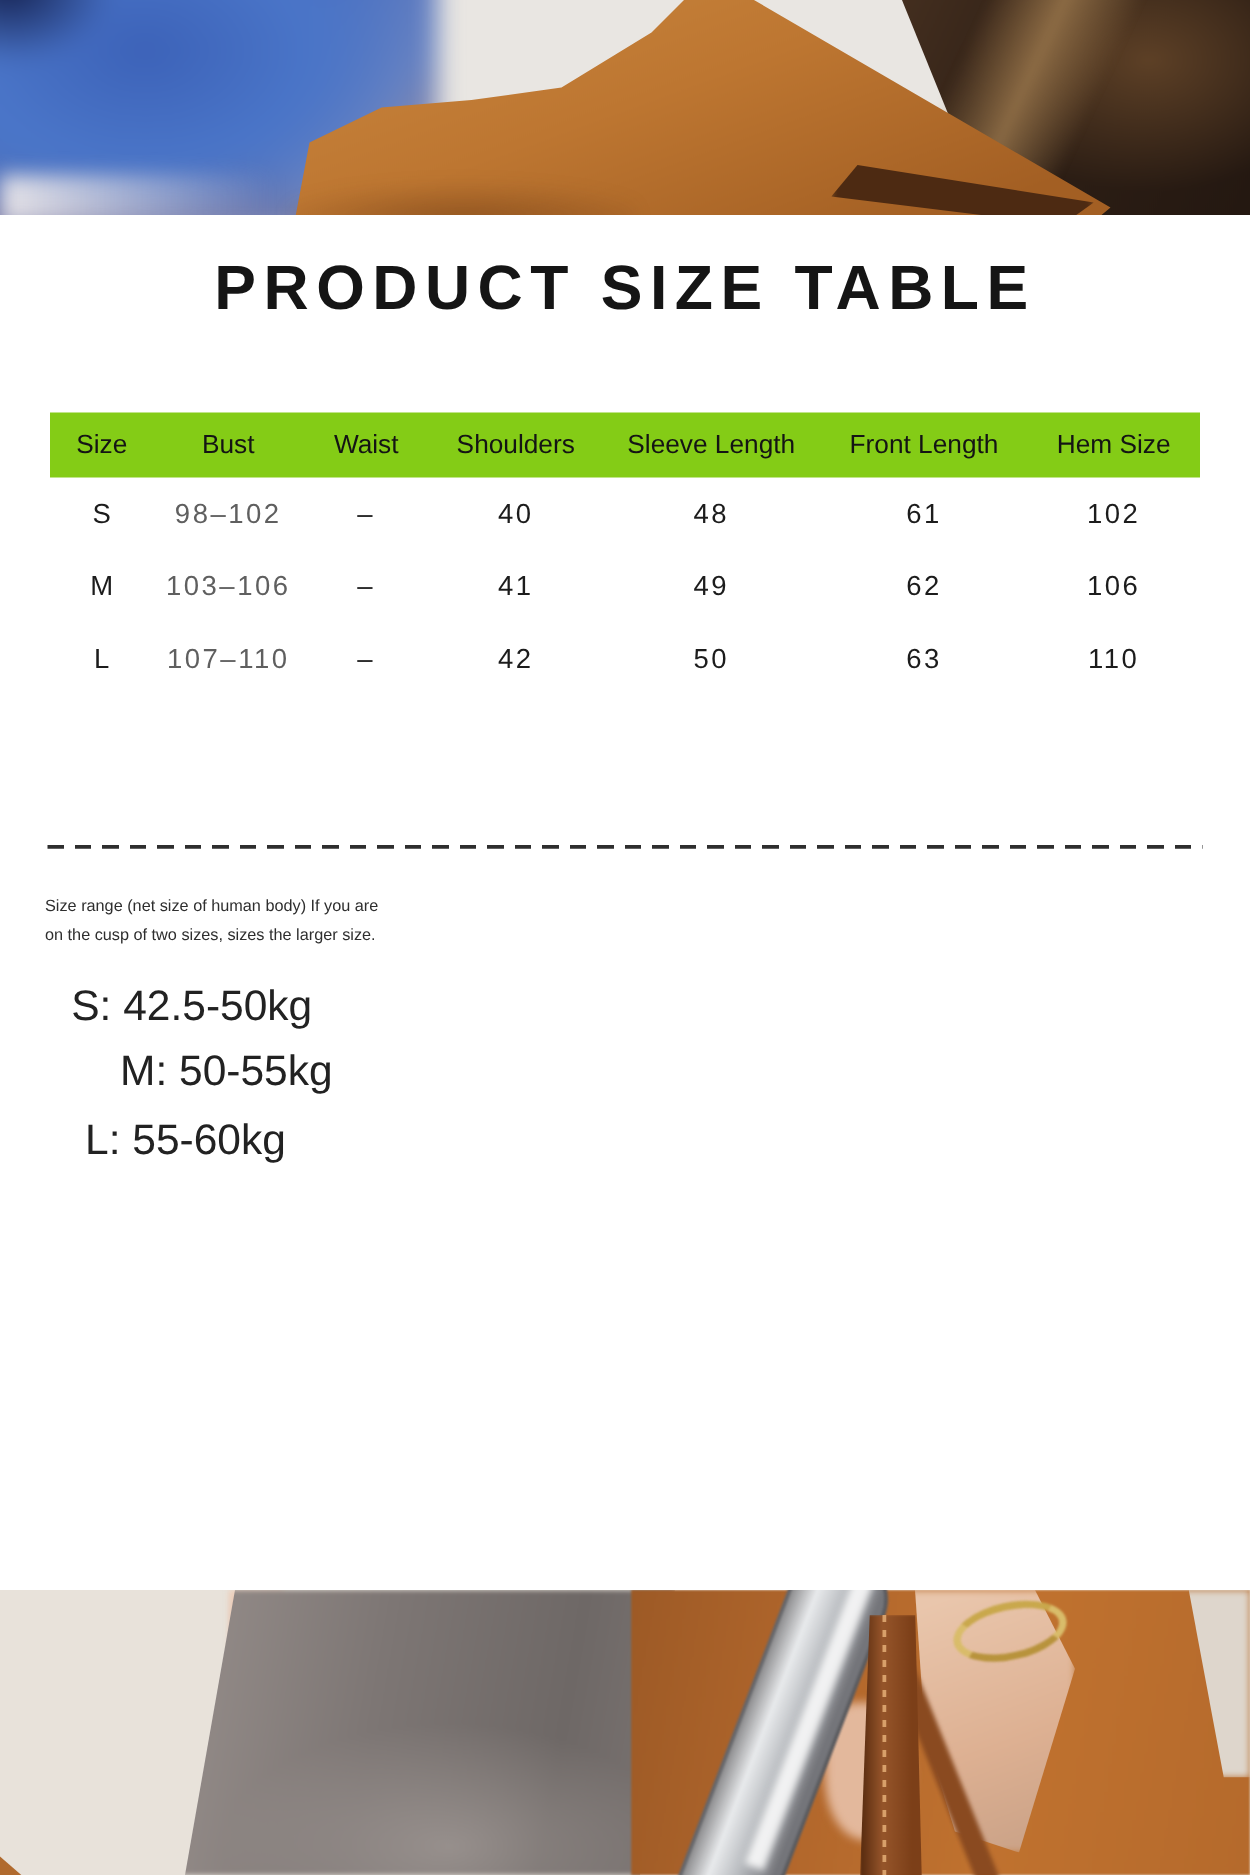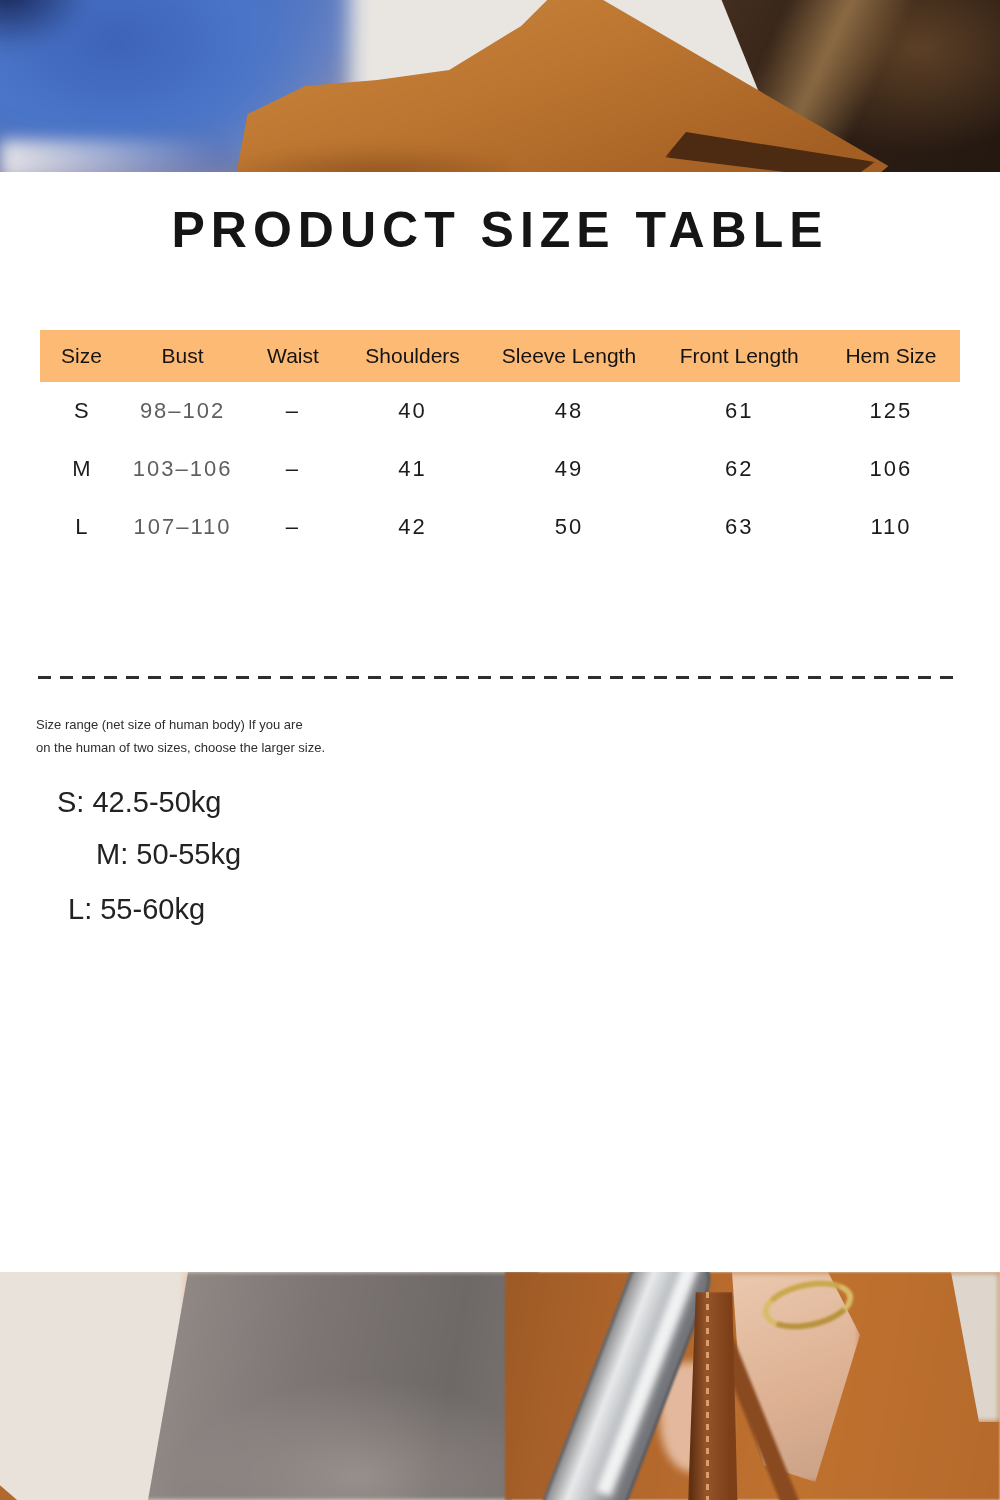--- a/index.html
+++ b/index.html
@@ -167,21 +167,21 @@
   .title {
     position: absolute; left: 0; top: 201px; width: 1000px;
     text-align: center;
     font-size: 50px; font-weight: 700; letter-spacing: 6px;
     color: #151515;
   }
 
   .size-table { position: absolute; left: 40px; top: 330px; width: 920px; }
   .tgrid { display: grid; grid-template-columns: 9% 13% 11% 15% 19% 18% 15%; align-items: center; }
   .thead {
-    height: 52px; background: #fdba74;
+    height: 52px; background: #84cc16;
     font-size: 21px; color: #141414;
   }
   .thead .cell, .trow .cell { text-align: center; }
   .trow { height: 58px; font-size: 22px; color: #1c1c1c; letter-spacing: 2px; }
   .trow:first-of-type { margin-top: 19px; }
   .trow .cell-bust { color: #5f5f5f; }
   .trow .cell-size { letter-spacing: 0; }
 
   .note-block {
     position: absolute; left: 38px; top: 592px; width: 920px;
@@ -193,21 +193,21 @@
     position: absolute; left: 38px; top: 676px; width: 924px; height: 3px;
     background: repeating-linear-gradient(to right, #2e2e2e 0 13px, transparent 13px 22px);
   }
 
   .size-guide {
     position: absolute; left: 36px; top: 713px; width: 500px;
     font-size: 13px; line-height: 23px; color: #2e2e2e;
   }
 
   .weights { position: absolute; left: 0; top: 786px; width: 500px; }
-  .weight-line { font-size: 29px; color: #222222; height: 32px; }
+  .weight-line { font-size: 34px; color: #222222; height: 32px; }
   .weight-line.w0 { margin-left: 57px; }
   .weight-line.w1 { margin-left: 96px; margin-top: 20px; }
   .weight-line.w2 { margin-left: 68px; margin-top: 23px; }
 </style>
 </head>
 <body>
 
 <div class="page">
 
   <div class="photo photo-top">
@@ -234,21 +234,21 @@
       <div class="cell">Hem Size</div>
     </div>
 
     <div class="tgrid trow">
       <div class="cell cell-size">S</div>
       <div class="cell cell-bust">98–102</div>
       <div class="cell">–</div>
       <div class="cell">40</div>
       <div class="cell">48</div>
       <div class="cell">61</div>
-      <div class="cell">125</div>
+      <div class="cell">102</div>
     </div>
 
     <div class="tgrid trow">
       <div class="cell cell-size">M</div>
       <div class="cell cell-bust">103–106</div>
       <div class="cell">–</div>
       <div class="cell">41</div>
       <div class="cell">49</div>
       <div class="cell">62</div>
       <div class="cell">106</div>
@@ -263,21 +263,21 @@
       <div class="cell">63</div>
       <div class="cell">110</div>
     </div>
   </div>
 
 
   <div class="dashed-rule"></div>
 
   <div class="size-guide">
     <div>Size range (net size of human body) If you are</div>
-    <div>on the human of two sizes, choose the larger size.</div>
+    <div>on the cusp of two sizes, sizes the larger size.</div>
   </div>
 
   <div class="weights">
     <div class="weight-line w0">S: 42.5-50kg</div>
     <div class="weight-line w1">M: 50-55kg</div>
     <div class="weight-line w2">L: 55-60kg</div>
   </div>
 
   <div class="photo photo-bottom">
     <div class="finger-bottom"></div>

